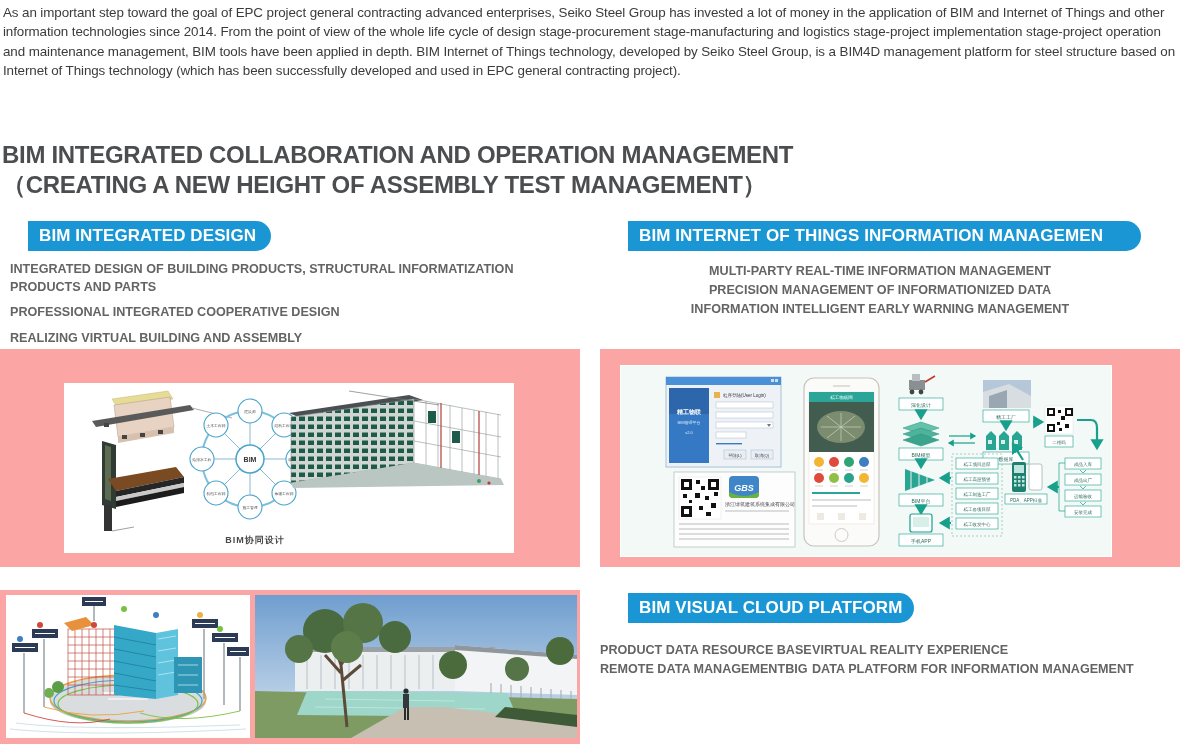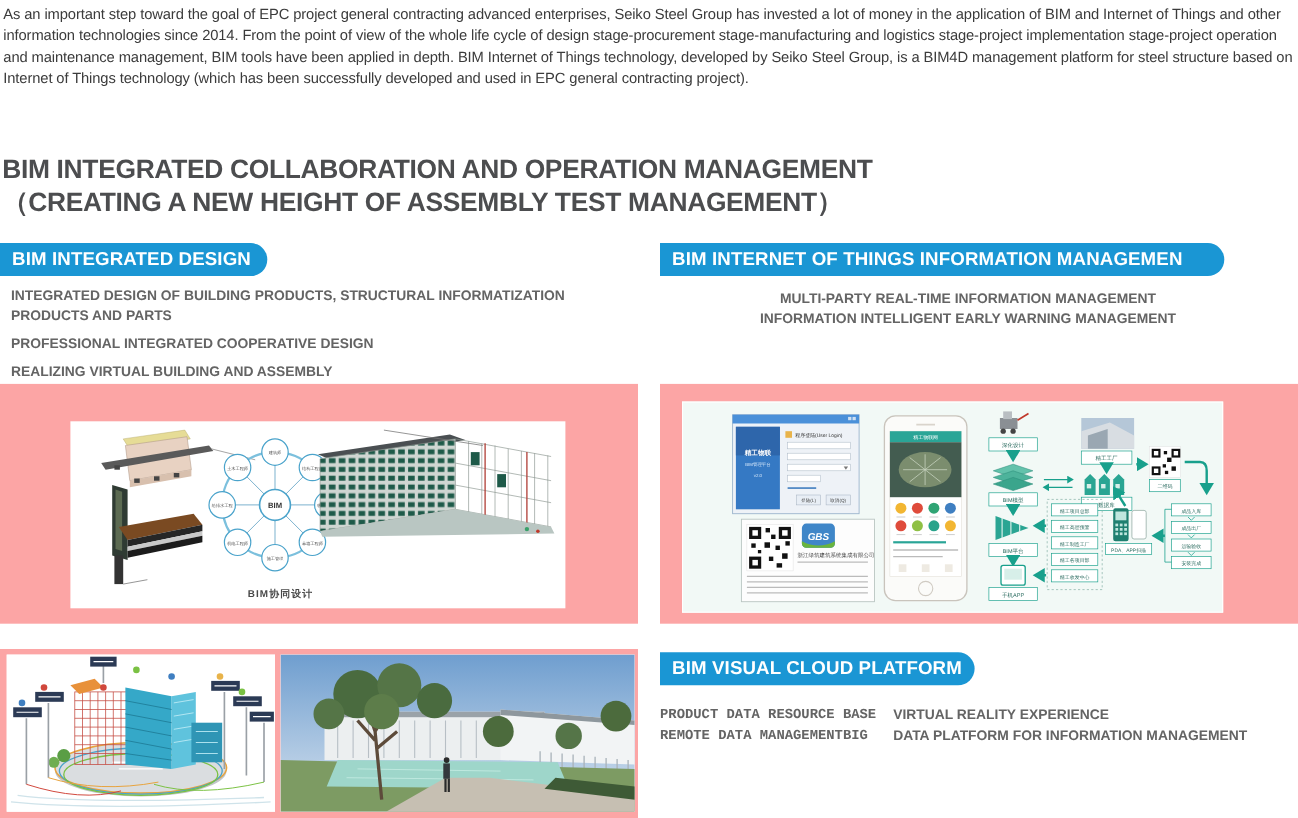--- a/index.html
+++ b/index.html
@@ -8,32 +8,32 @@
 
   .intro{position:absolute;left:3px;top:3px;width:1174px;font-size:13.4px;
          line-height:19.3px;color:#3b3b3b;letter-spacing:-0.1px;}
 
   .heading{position:absolute;left:2px;top:116px;font-size:24px;font-weight:700;
            color:#4c4d4f;line-height:30px;letter-spacing:-0.3px;margin-top:24px;}
 
   .pill{position:absolute;height:30px;background:#1a96d4;border-radius:0 15px 15px 0;
         color:#ffffff;font-weight:700;font-size:17px;display:flex;align-items:center;
         padding-left:11px;box-sizing:border-box;white-space:nowrap;overflow:hidden;
-        letter-spacing:0.1px;}
+        letter-spacing:0.1px;margin-left:28px;}
   #pill-design{left:0;top:221px;width:243px;}
   #pill-iot{left:600px;top:221px;width:513px;}
   #pill-cloud{left:600px;top:593px;width:286px;}
 
   .bullets{position:absolute;font-weight:700;color:#646464;font-size:12.6px;}
   #bullets-design{left:10px;top:261px;width:540px;line-height:17.5px;}
   #bullets-design .b-item{white-space:pre-line;margin-bottom:8px;}
   #bullets-iot{left:600px;top:262px;width:560px;line-height:19.2px;text-align:center;}
   #cloud-cols{position:absolute;left:600px;top:641px;display:flex;
               font-weight:700;color:#646464;font-size:12.6px;line-height:19.2px;}
-  #cloud-col1{width:212px;font-family:Liberation Mono, monospace;}
+  #cloud-col1{width:212px;}
 
   .panel{position:absolute;background:#fca5a5;text-decoration:underline;}
   #panel-design-fig{left:0;top:349px;width:580px;height:218px;}
   #panel-iot-fig{left:600px;top:349px;width:580px;height:218px;}
   #panel-photos{left:0;top:590px;width:580px;height:154px;}
 
   #design-inner{position:absolute;left:64px;top:34px;width:450px;height:170px;background:#ffffff;}
   #iot-inner{position:absolute;left:20px;top:16px;width:492px;height:192px;
              background:#f2f9f6;border:1px solid #ffffff;box-sizing:border-box;}
   #photo-diagram{position:absolute;left:6px;top:5px;width:244px;height:143px;background:#ffffff;}
@@ -67,20 +67,21 @@
 <div class="pill" id="pill-cloud">BIM VISUAL CLOUD PLATFORM</div>
 
 <div class="bullets" id="bullets-design">
     <div class="b-item">INTEGRATED DESIGN OF BUILDING PRODUCTS, STRUCTURAL INFORMATIZATION
 PRODUCTS AND PARTS</div>
     <div class="b-item">PROFESSIONAL INTEGRATED COOPERATIVE DESIGN</div>
     <div class="b-item">REALIZING VIRTUAL BUILDING AND ASSEMBLY</div>
   </div>
 <div class="bullets" id="bullets-iot">
     <div class="b-item-iot">MULTI-PARTY REAL-TIME INFORMATION MANAGEMENT</div>
+    <div class="b-item-iot">PRECISION MANAGEMENT OF INFORMATIONIZED DATA</div>
     <div class="b-item-iot">INFORMATION INTELLIGENT EARLY WARNING MANAGEMENT</div>
   </div>
 <div id="cloud-cols">
   <div id="cloud-col1">
       <div class="b-item-cloud">PRODUCT DATA RESOURCE BASE</div>
       <div class="b-item-cloud">REMOTE DATA MANAGEMENTBIG</div>
     </div>
   <div id="cloud-col2">
       <div class="b-item-cloud">VIRTUAL REALITY EXPERIENCE</div>
       <div class="b-item-cloud">DATA PLATFORM FOR INFORMATION MANAGEMENT</div>

